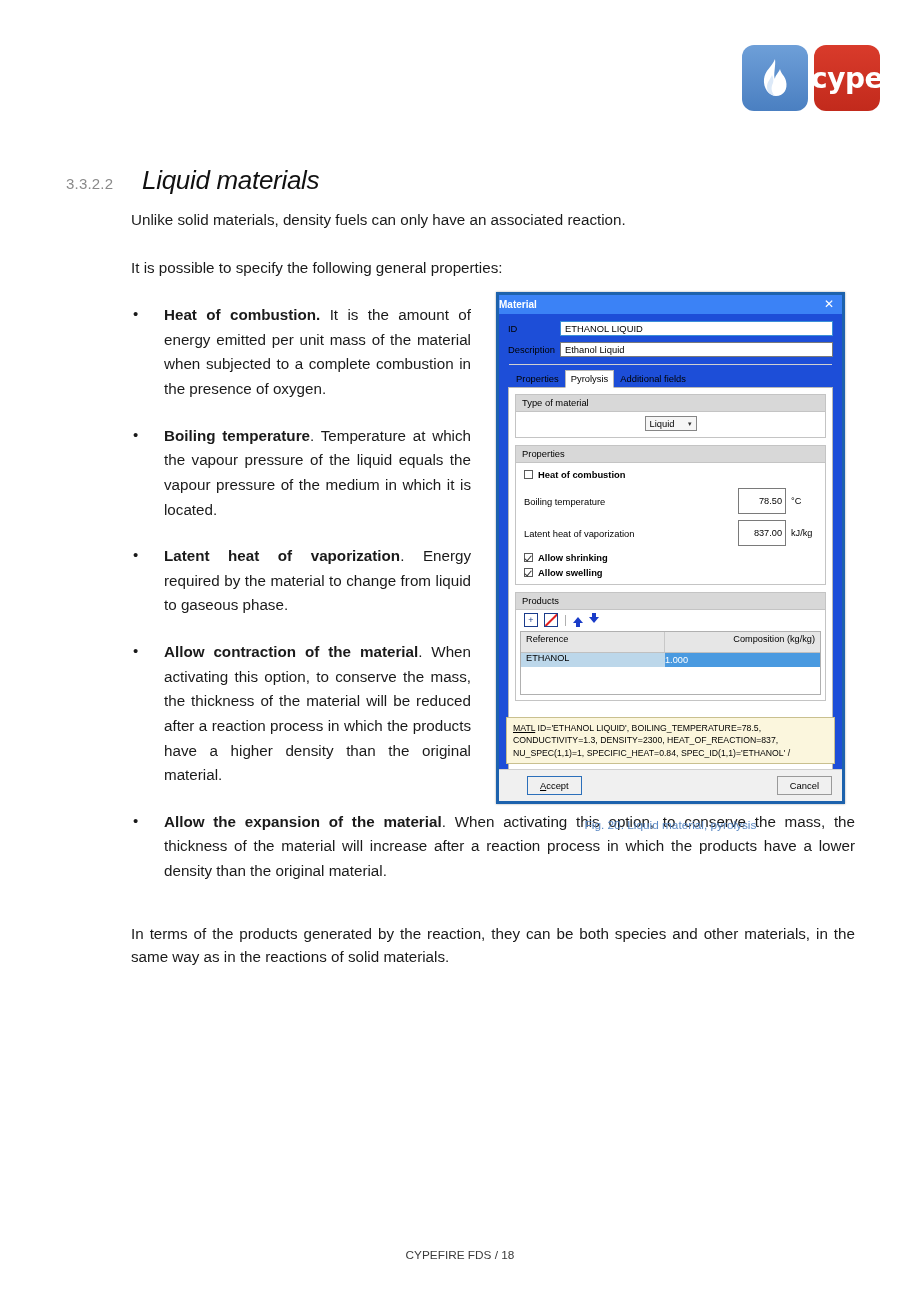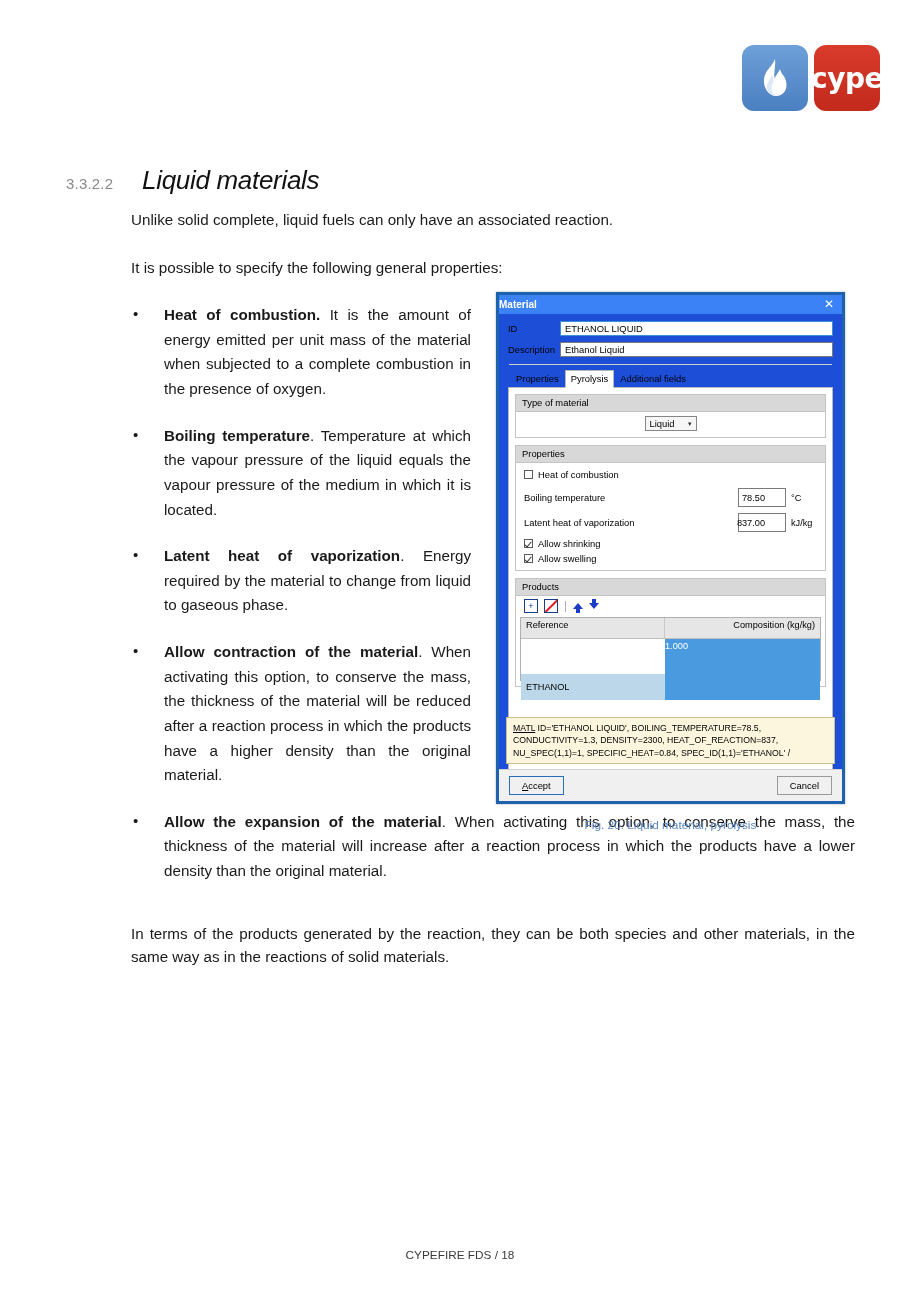--- a/index.html
+++ b/index.html
@@ -241,40 +241,41 @@
 
   .prop-row {
     display: flex;
     align-items: center;
     margin-bottom: 6px;
     font-size: 9.4px;
   }
   .prop-name { flex: 1; }
   .numbox {
     width: 48px;
-    height: 19px;
+    height: 26px;
     background: #ffffff;
     border: 1px solid #7a7a7a;
     font-size: 9.2px;
     display: flex;
     align-items: center;
     justify-content: flex-end;
-    padding-right: 20px;
+    padding-right: 3px;
     box-sizing: border-box;
   }
   .unit {
     width: 26px;
     padding-left: 5px;
     font-size: 9.2px;
   }
   .chk-row {
     display: flex;
     align-items: center;
     font-size: 9.4px;
     margin-bottom: 4px;
+    font-weight: bold;
   }
   .chkbox {
     width: 9px;
     height: 9px;
     border: 1px solid #5a5a5a;
     background: #fff;
     margin-right: 5px;
     position: relative;
     box-sizing: border-box;
     flex: 0 0 9px;
@@ -357,23 +358,22 @@
     display: flex;
     background: #e6e6e6;
     border-bottom: 1px solid #c0c0c0;
     font-size: 9.2px;
   }
   .gh-ref { flex: 1; padding: 2px 5px; border-right: 1px solid #c8c8c8; }
   .gh-comp { width: 150px; padding: 2px 5px 8px 0; text-align: right; }
   .grid-row { display: flex; font-size: 9.2px; }
   .gr-ref {
     flex: 1;
-    padding: 8px 5px;
+    padding: 0 5px;
     background: #bcd7ea;
-    margin-top: 35px;
   }
   .gr-comp {
     width: 150px;
     padding: 2px 5px 2px 0;
     text-align: left;
     background: #4a9ae0;
     color: #ffffff;
   }
 
   
@@ -405,20 +405,21 @@
     box-sizing: border-box;
   }
   .btn {
     font-size: 9.4px;
     background: #f0f0f0;
     border: 1px solid #9a9a9a;
     padding: 3px 12px;
     min-width: 52px;
     text-align: left;
     box-sizing: border-box;
+    margin-left: 18px;
   }
   .btn.primary { border: 1px solid #2b6fba; }
   .btn .u { text-decoration: underline; }
 
   
   .fig-caption {
     position: absolute;
     left: 496px;
     top: 818px;
     width: 349px;
@@ -451,21 +452,21 @@
     <span>cype</span>
   </div>
 </div>
 
 <div class="heading-row">
   <span class="heading-num">3.3.2.2</span>
   <span class="heading-title">Liquid materials</span>
 </div>
 
 <div class="content">
-  <p class="para">Unlike solid complete, liquid fuels can only have an associated reaction.</p>
+  <p class="para">Unlike solid materials, density fuels can only have an associated reaction.</p>
   <p class="para">It is possible to specify the following general properties:</p>
 
   <ul class="bullets narrow">
     <li>
       <span class="lead">Heat of combustion.</span><span> It is the amount of energy emitted per unit mass of the material when subjected to a complete combustion in the presence of oxygen.</span>
     </li>
     <li>
       <span class="lead">Boiling temperature</span><span>. Temperature at which the vapour pressure of the liquid equals the vapour pressure of the medium in which it is located.</span>
     </li>
     <li>

